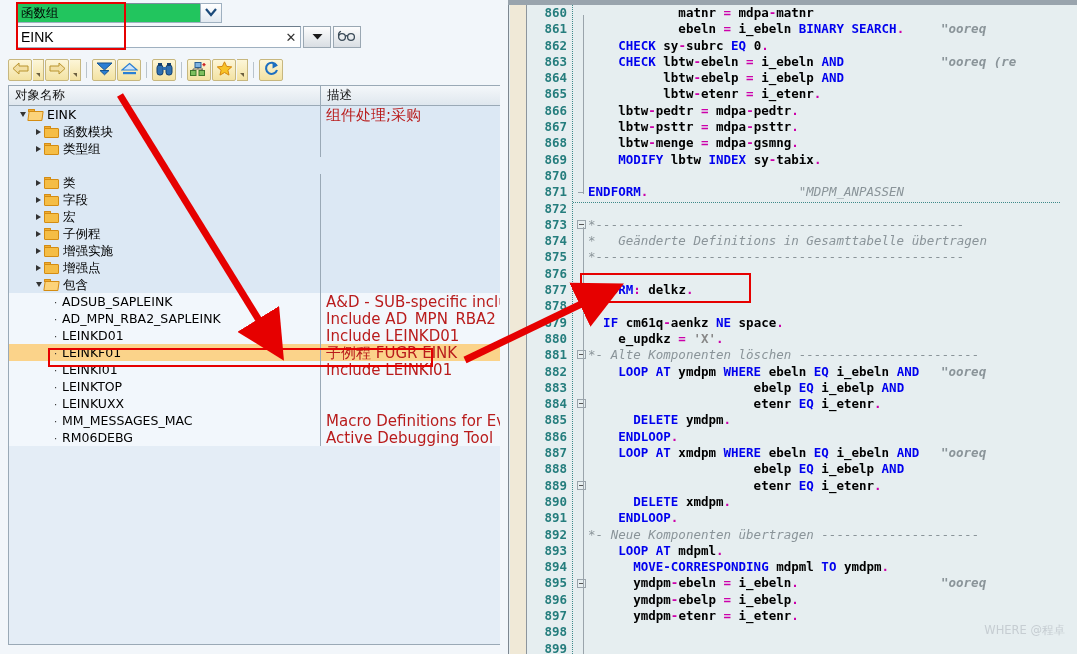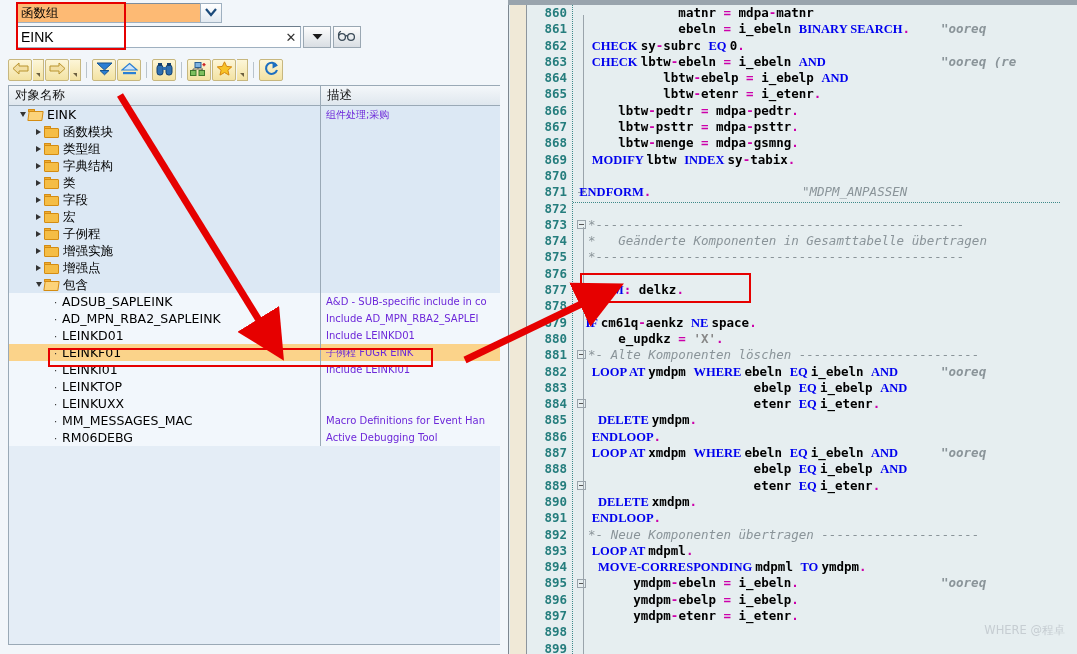--- a/index.html
+++ b/index.html
@@ -12,21 +12,21 @@
   }
   #root{position:absolute;inset:0;}
 
   
   #leftPane{position:absolute;left:0;top:0;width:500px;height:654px;background:#f2f6fa;}
 
   
   .crit-row{position:absolute;display:flex;align-items:center;}
   .crit-select{
     width:185px;height:20px;box-sizing:border-box;
-    border:1px solid #9fb0c0;border-top-color:#7d8d9c;background:#fdba74;
+    border:1px solid #9fb0c0;border-top-color:#7d8d9c;background:#22c55e;
     font-size:12.5px;line-height:18px;padding:0 2px 0 4px;color:#000;
     font-family:Liberation Sans, sans-serif;
   }
   .crit-arrow{
     width:22px;height:20px;box-sizing:border-box;margin-left:-1px;
     border:1px solid #9fb0c0;background:linear-gradient(#ffffff,#e2e9f0);
     display:flex;align-items:center;justify-content:center;
   }
   .crit-input-wrap{
     position:relative;width:285px;height:22px;box-sizing:border-box;
@@ -79,21 +79,21 @@
   #treeBody{position:relative;height:539px;}
   .trow{display:flex;height:17px;align-items:center;position:relative;}
   .trow .c1{width:312px;height:17px;box-sizing:border-box;display:flex;align-items:center;
     border-right:1px solid #9aa9b6;overflow:hidden;white-space:nowrap;}
   .trow .c2{flex:1;height:17px;box-sizing:border-box;padding-left:5px;overflow:hidden;
     white-space:nowrap;display:flex;align-items:center;}
   .trow.alt{background:#dce8f4;}
   .trow.white{background:#f2f7fc;}
   .trow.sel{background:#fbd38a;}
   .lbl{font-size:12.5px;font-family:"DejaVu Sans",sans-serif;color:#000;line-height:14px;}
-  .desc{font-size:10px;font-family:"DejaVu Sans",sans-serif;color:#6d28d9;line-height:14px;}
+  .desc{font-size:15px;font-family:"DejaVu Sans",sans-serif;color:#b91c1c;line-height:14px;}
   .indent{display:inline-block;}
   .twisty{width:11px;display:inline-flex;align-items:center;justify-content:center;}
   .twisty i.closed{width:0;height:0;border-top:3.5px solid transparent;border-bottom:3.5px solid transparent;border-left:5px solid #333;display:block;}
   .twisty i.open{width:0;height:0;border-left:3.5px solid transparent;border-right:3.5px solid transparent;border-top:5px solid #333;display:block;}
   .folder{width:15px;height:12px;margin-right:4px;position:relative;flex:0 0 auto;}
   .folder .f-b{position:absolute;left:0;top:2px;width:15px;height:10px;background:#f5bd45;
     border:1px solid #d48c12;border-radius:0 1px 1px 1px;box-sizing:border-box;}
   .folder .f-t{position:absolute;left:0;top:0px;width:7px;height:3px;background:#f0ad33;
     border:1px solid #d48c12;border-bottom:none;box-sizing:border-box;border-radius:1px 1px 0 0;}
   .folder.open .f-b{background:#fcd37a;border-color:#d48c12;transform:skewX(-8deg);}
@@ -116,21 +116,21 @@
   #numColLine{position:absolute;left:63px;top:0;width:0;height:649px;
     border-left:1px dotted #3f8a8a;}
   #foldCol{position:absolute;left:64px;top:0;width:18px;height:649px;}
   #codeText{position:absolute;left:64px;top:0;right:0;height:649px;overflow:hidden;}
 
   .cl{height:16.3px;line-height:16.3px;white-space:pre;
       font-family:"DejaVu Sans Mono","Liberation Mono",monospace;font-size:12.5px;}
   .num{height:16.3px;line-height:16.3px;text-align:right;padding-right:5px;
       font-family:"DejaVu Sans Mono",monospace;font-size:12.5px;
       color:#257d7d;font-weight:bold;}
-  .kw{color:#0000ee;font-weight:bold;font-family:Liberation Serif, serif;}
+  .kw{color:#0000ee;font-weight:bold;}
   .op{color:#cc00aa;font-weight:bold;}
   .id{color:#000000;font-weight:bold;}
   .cm{color:#8a9499;font-style:italic;}
   .str{color:#888888;font-weight:bold;}
   .rem-right{color:#8a9499;font-style:italic;font-weight:bold;}
 
   .fold-box{position:absolute;width:9px;height:9px;border:1px solid #9aa4ab;
     background:#e6eef0;box-sizing:border-box;}
   .fold-box:after{content:"";position:absolute;left:1px;top:3px;width:5px;height:1px;background:#555;}
   .fold-line{position:absolute;width:0;border-left:1px solid #9aa4ab;}
@@ -317,31 +317,20 @@
                 <span class="f-t"></span>
                 <span class="f-b"></span>
               </span>
               <span class="lbl">类型组</span>
             </div>
             <div class="c2">
               <span class="desc"></span>
             </div>
           </div>
           <div class="trow alt">
-            <div class="c1">
-              <span class="indent" style="width: 24px;"></span>
-              <span class="twisty">
-                <i class="closed"></i>
-              </span>
-              <span class="folder">
-                <span class="f-t"></span>
-                <span class="f-b"></span>
-              </span>
-              <span class="lbl">字典结构</span>
-            </div>
             <div class="c2">
               <span class="desc"></span>
             </div>
           </div>
           <div class="trow alt">
             <div class="c1">
               <span class="indent" style="width: 24px;"></span>
               <span class="twisty">
                 <i class="closed"></i>
               </span>
@@ -621,21 +610,21 @@
           <div class="cl"><span class="id">            lbtw</span><span class="op">-</span><span class="id">ebelp </span><span class="op">= </span><span class="id">i_ebelp </span><span class="kw">AND</span></div>
           <div class="cl"><span class="id">            lbtw</span><span class="op">-</span><span class="id">etenr </span><span class="op">= </span><span class="id">i_etenr</span><span class="op">.</span></div>
           <div class="cl"><span class="id">      lbtw</span><span class="op">-</span><span class="id">pedtr </span><span class="op">= </span><span class="id">mdpa</span><span class="op">-</span><span class="id">pedtr</span><span class="op">.</span></div>
           <div class="cl"><span class="id">      lbtw</span><span class="op">-</span><span class="id">psttr </span><span class="op">= </span><span class="id">mdpa</span><span class="op">-</span><span class="id">psttr</span><span class="op">.</span></div>
           <div class="cl"><span class="id">      lbtw</span><span class="op">-</span><span class="id">menge </span><span class="op">= </span><span class="id">mdpa</span><span class="op">-</span><span class="id">gsmng</span><span class="op">.</span></div>
           <div class="cl"><span class="kw">      MODIFY </span><span class="id">lbtw </span><span class="kw">INDEX </span><span class="id">sy</span><span class="op">-</span><span class="id">tabix</span><span class="op">.</span></div>
           <div class="cl"></div>
           <div class="cl"><span class="kw">  ENDFORM</span><span class="op">.</span><span class="id">                    </span><span class="cm">"MDPM_ANPASSEN</span></div>
           <div class="cl"></div>
           <div class="cl"><span class="cm">  *-------------------------------------------------</span></div>
-          <div class="cl"><span class="cm">  *   Geänderte Komponenten in Gesamttabelle übertragen</span></div>
+          <div class="cl"><span class="cm">  *   Geänderte Definitions in Gesamttabelle übertragen</span></div>
           <div class="cl"><span class="cm">  *-------------------------------------------------</span></div>
           <div class="cl"></div>
           <div class="cl"><span class="kw">    FORM</span><span class="op">: </span><span class="id">delkz</span><span class="op">.</span></div>
           <div class="cl"></div>
           <div class="cl"><span class="kw">    IF </span><span class="id">cm61q</span><span class="op">-</span><span class="id">aenkz </span><span class="kw">NE </span><span class="id">space</span><span class="op">.</span></div>
           <div class="cl"><span class="id">      e_updkz </span><span class="op">= </span><span class="str">'X'</span><span class="op">.</span></div>
           <div class="cl"><span class="cm">  *- Alte Komponenten löschen ------------------------</span></div>
           <div class="cl" style="position: relative;"><span class="kw">      LOOP AT </span><span class="id">ymdpm </span><span class="kw">WHERE </span><span class="id">ebeln </span><span class="kw">EQ </span><span class="id">i_ebeln </span><span class="kw">AND</span><span class="rem-right" style="position: absolute; left: 368px;">"ooreq</span></div>
           <div class="cl"><span class="id">                        ebelp </span><span class="kw">EQ </span><span class="id">i_ebelp </span><span class="kw">AND</span></div>
           <div class="cl"><span class="id">                        etenr </span><span class="kw">EQ </span><span class="id">i_etenr</span><span class="op">.</span></div>

